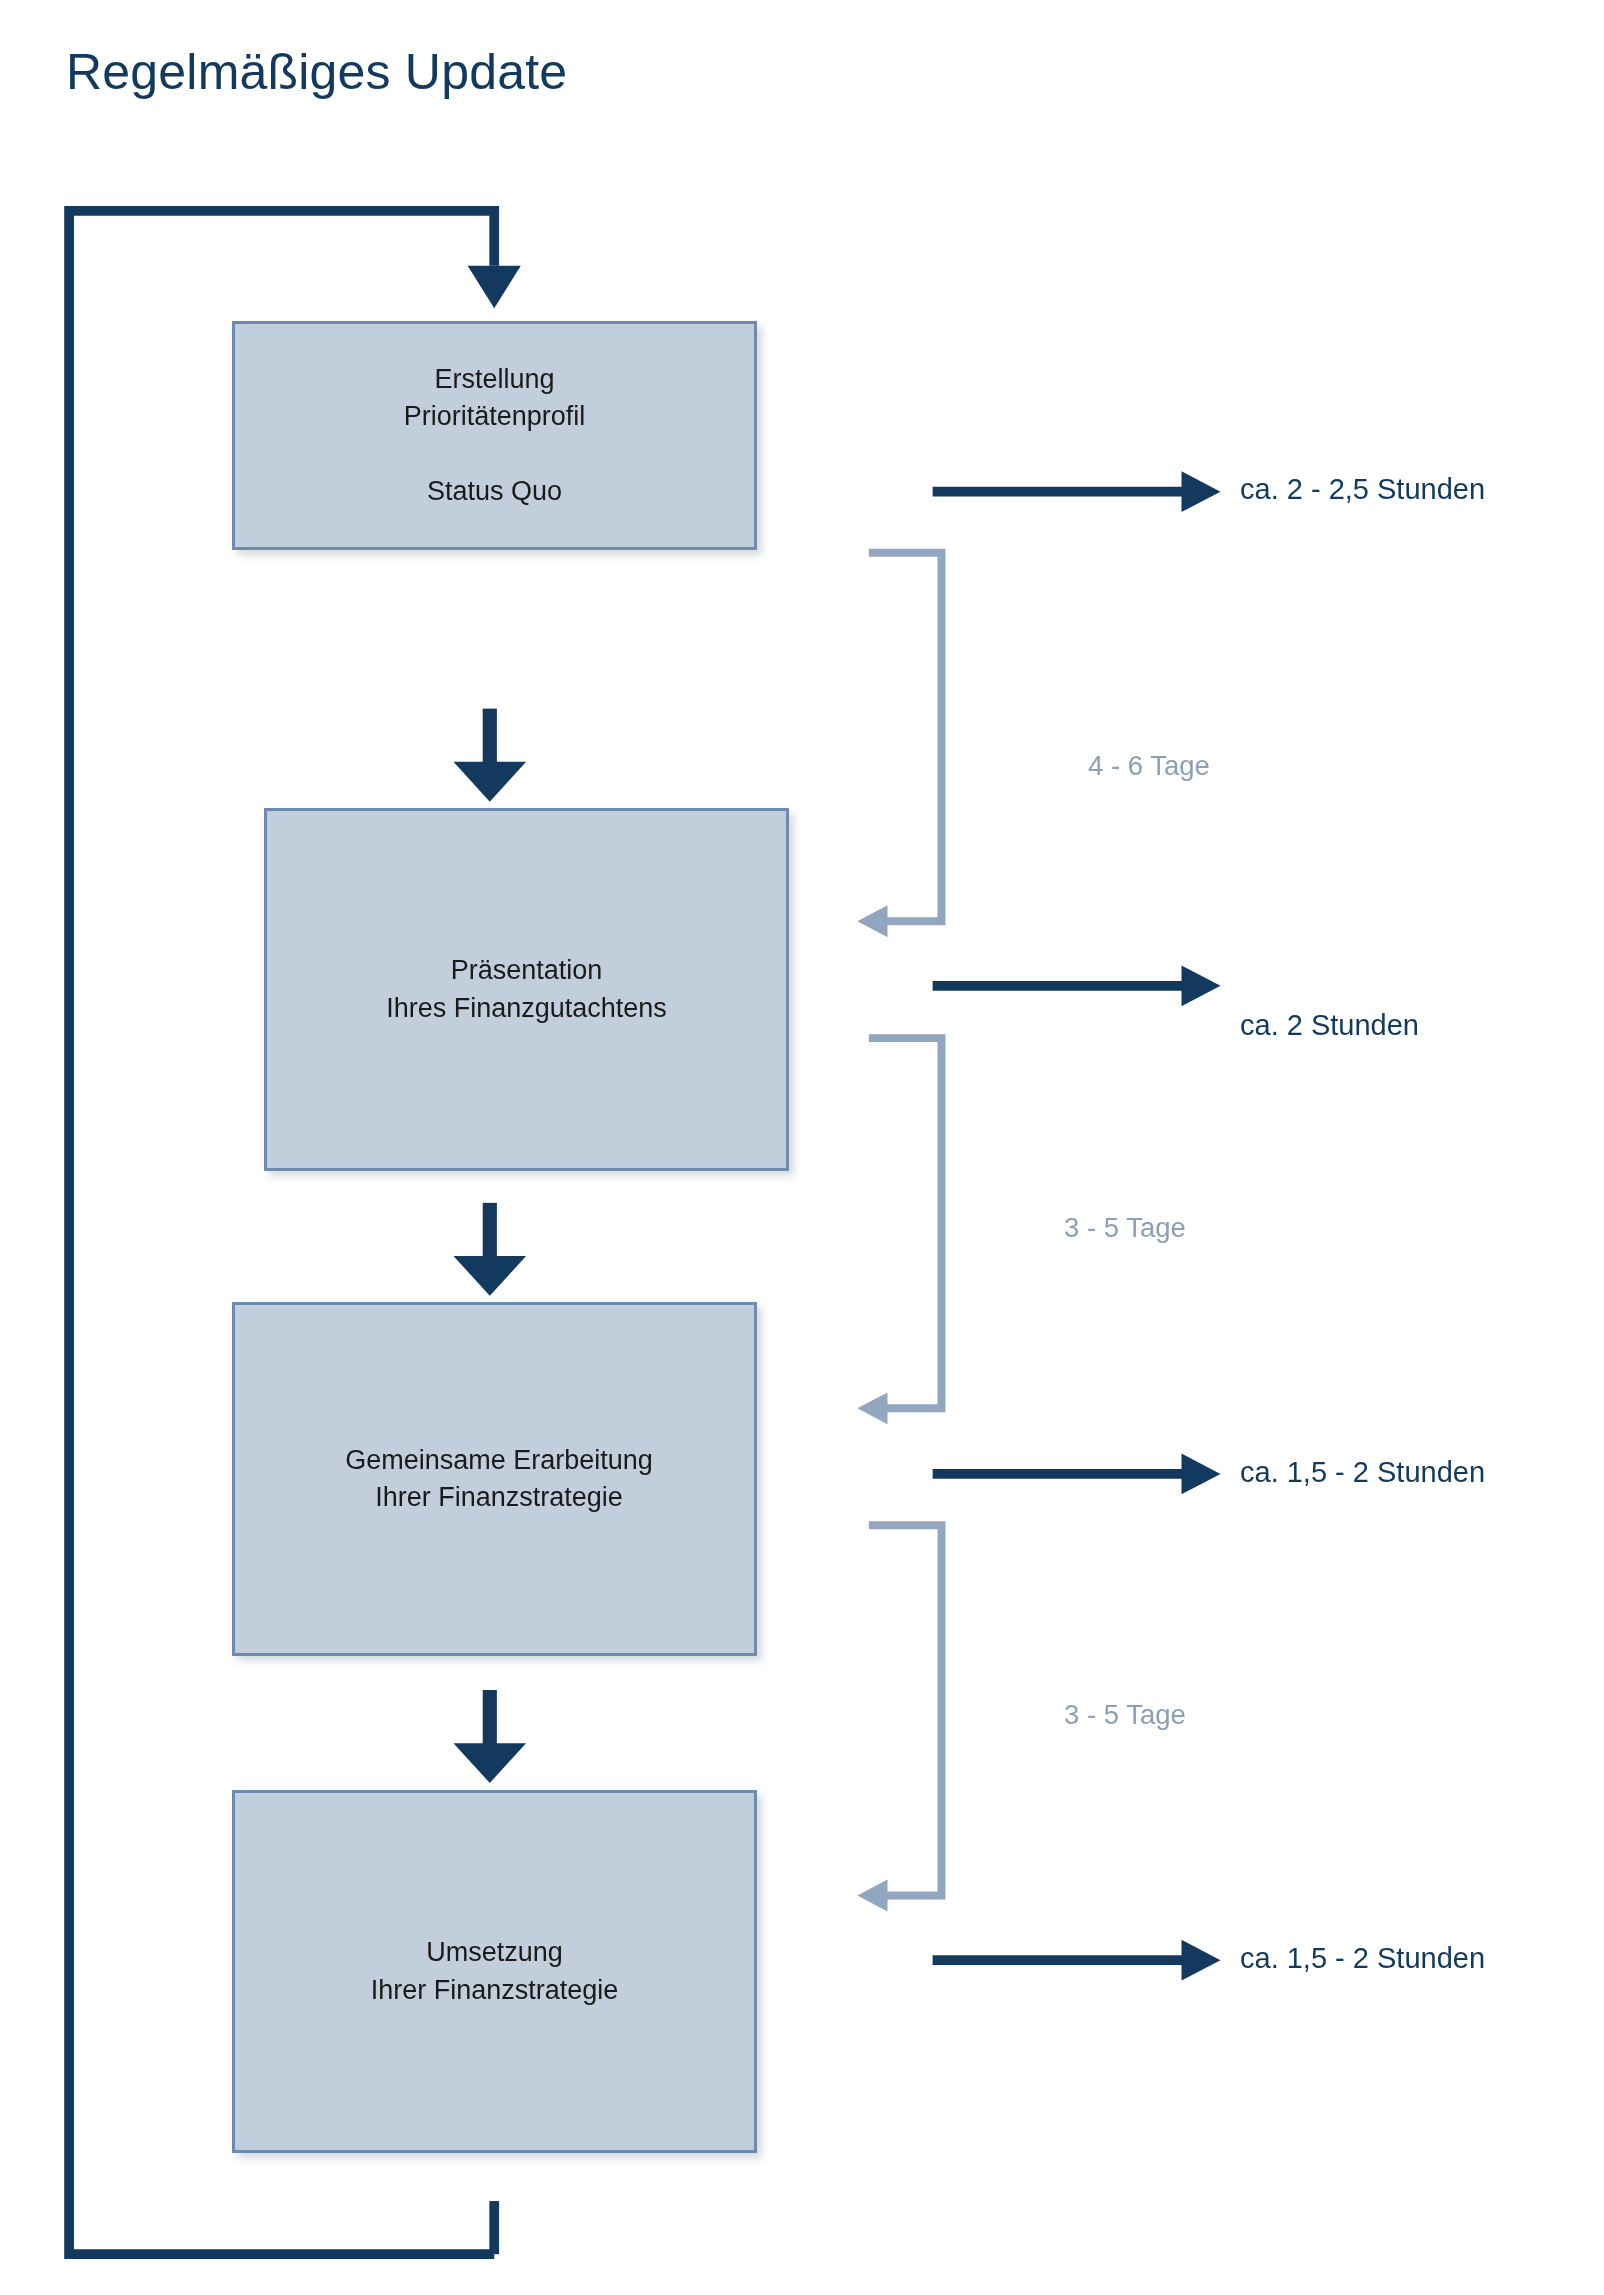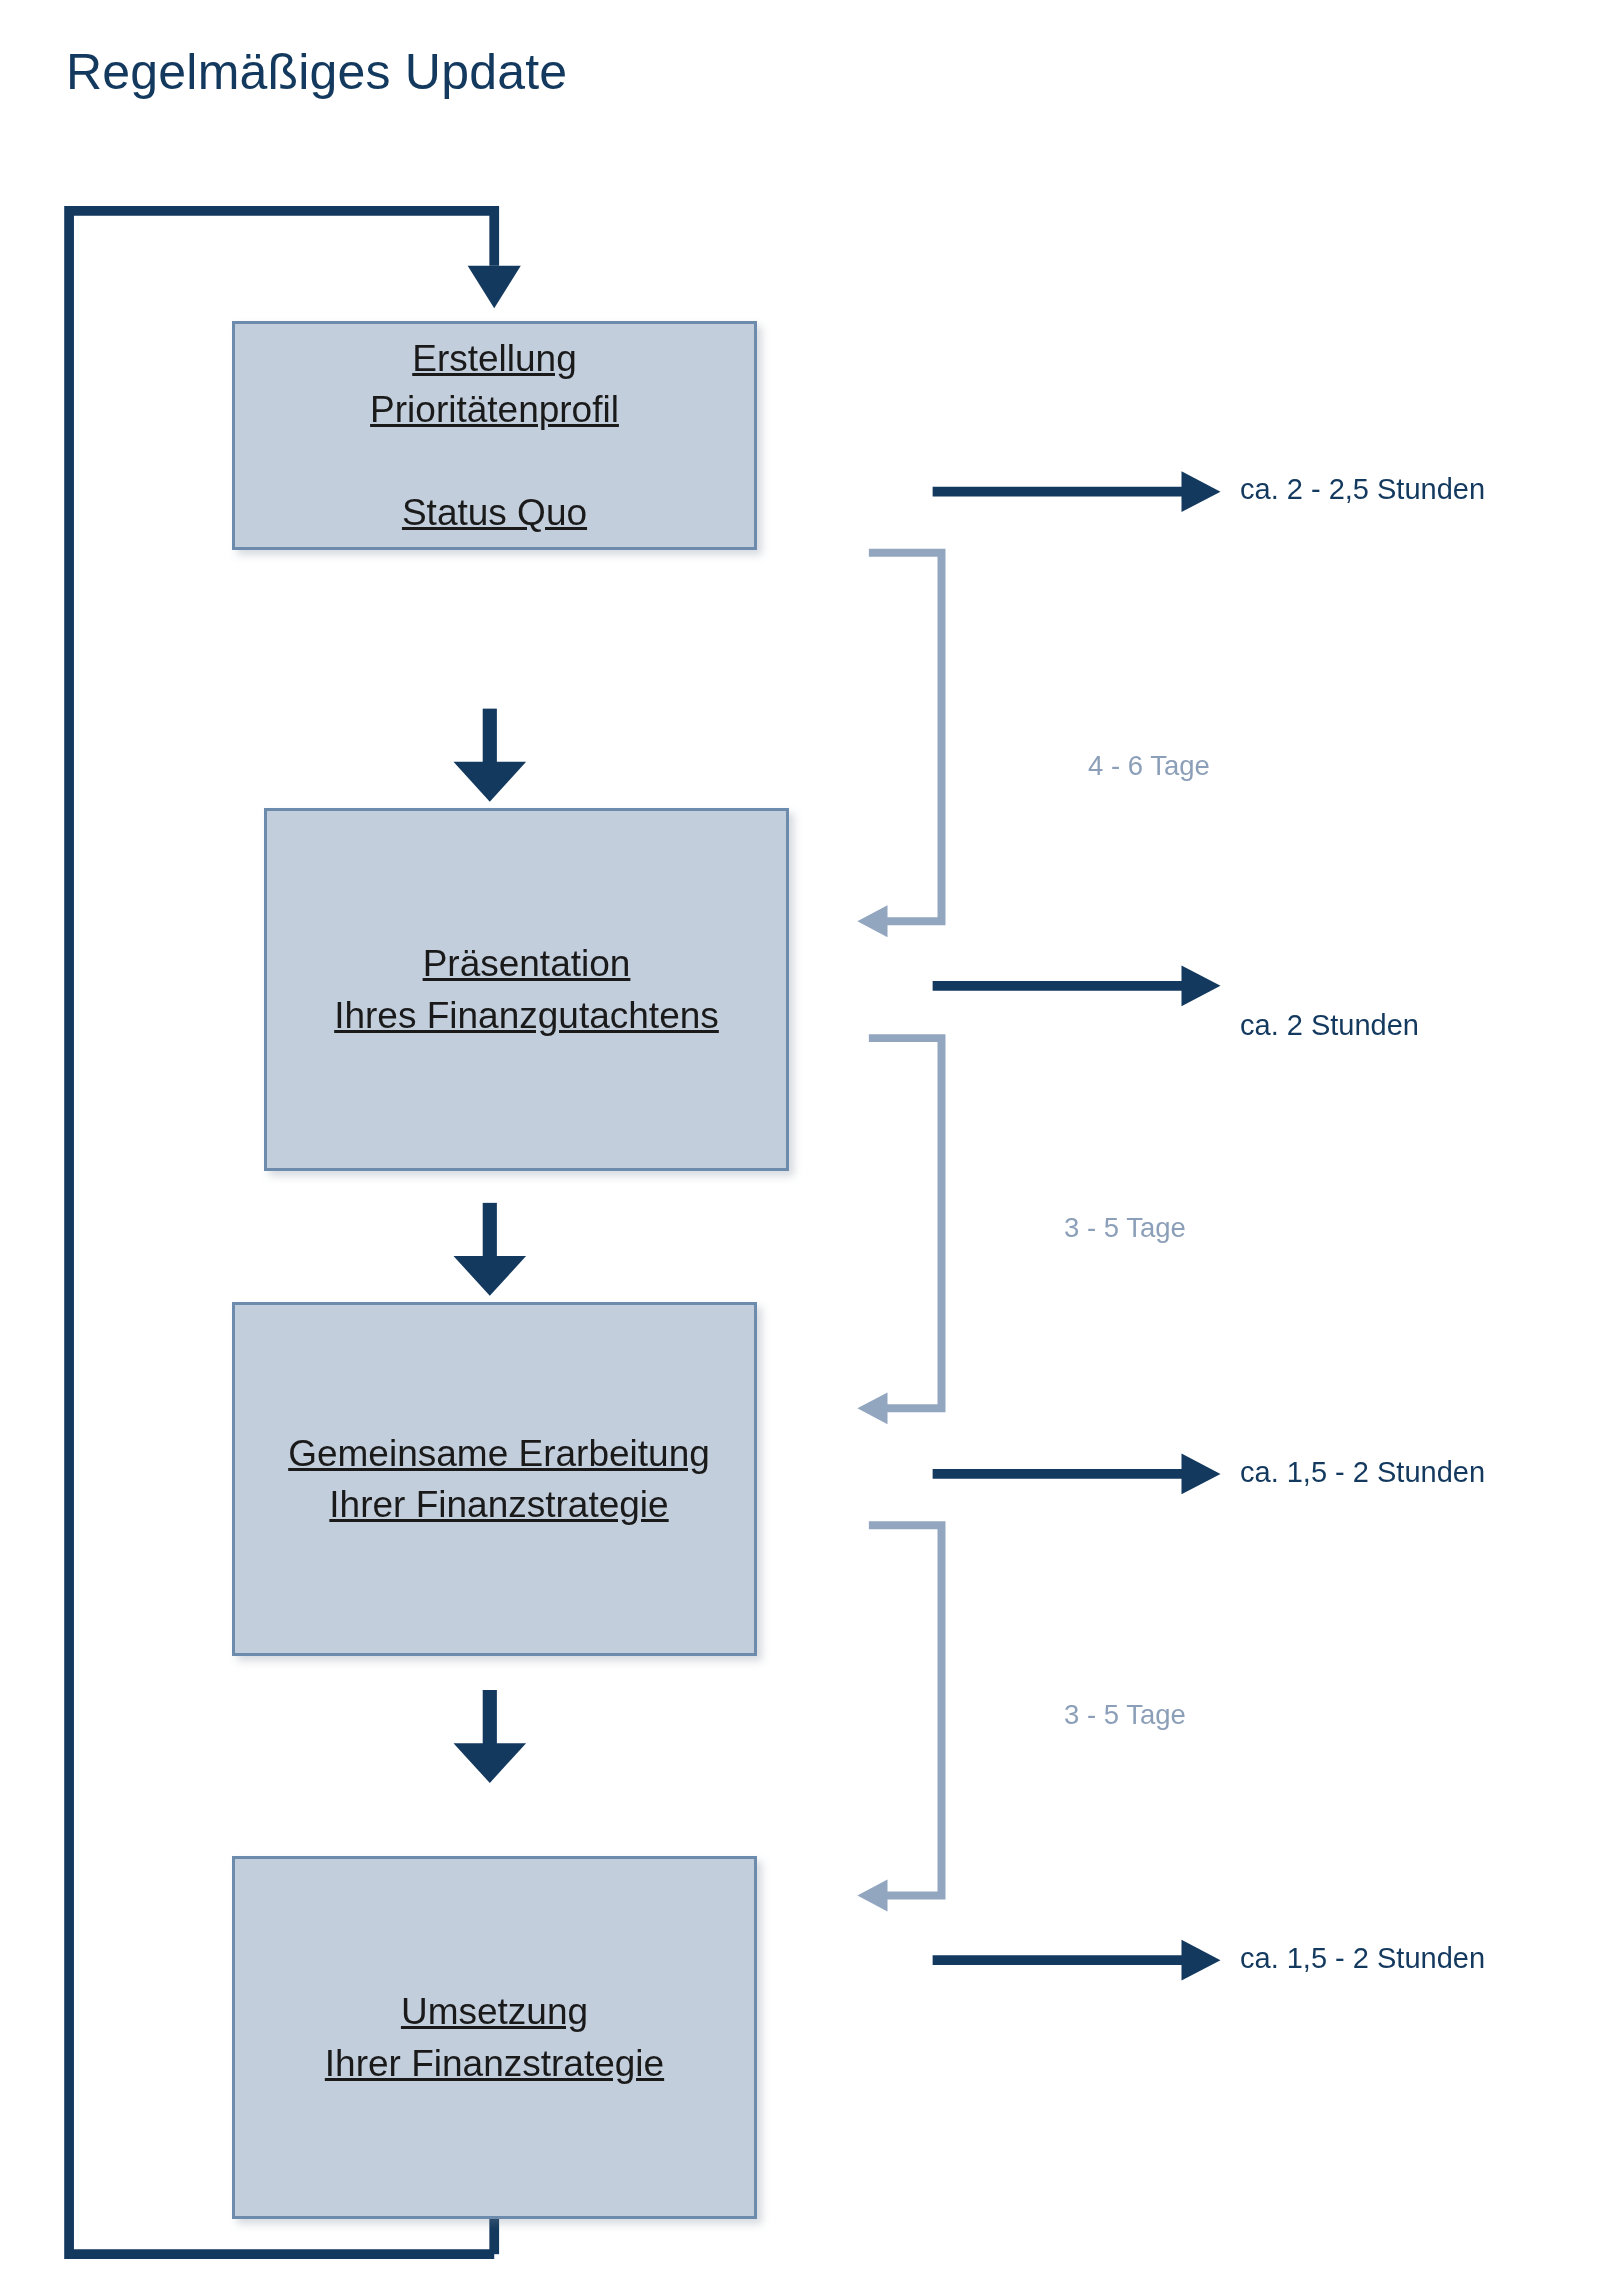--- a/index.html
+++ b/index.html
@@ -38,32 +38,31 @@
     box-sizing: border-box;
     background: #c3cedd;
     border: 3.5px solid #6d8cad;
     box-shadow: 5.3px 5.3px 8px rgba(120,132,148,0.30);
     display: flex;
     align-items: center;
     justify-content: center;
     text-align: center;
   }
   .proc-label {
-    font-size: 37px;
+    font-size: 27px;
     line-height: 1.38;
     color: #1a1a1a;
     white-space: pre-line;
     padding: 0 12.4px;
-    text-decoration: underline;
   }
 
   #box1 { top: 321px;  height: 229px; }
   #box2 { top: 808px;  height: 363px; margin-left: 32px; }
   #box3 { top: 1302px; height: 354px; padding-left: 9px; }
-  #box4 { top: 1856px; height: 363px; }
+  #box4 { top: 1790px; height: 363px; }
 
   
   #wires {
     position: absolute;
     left: 0;
     top: 0;
     width: 1604px;
     height: 2295px;
     pointer-events: none;
   }

